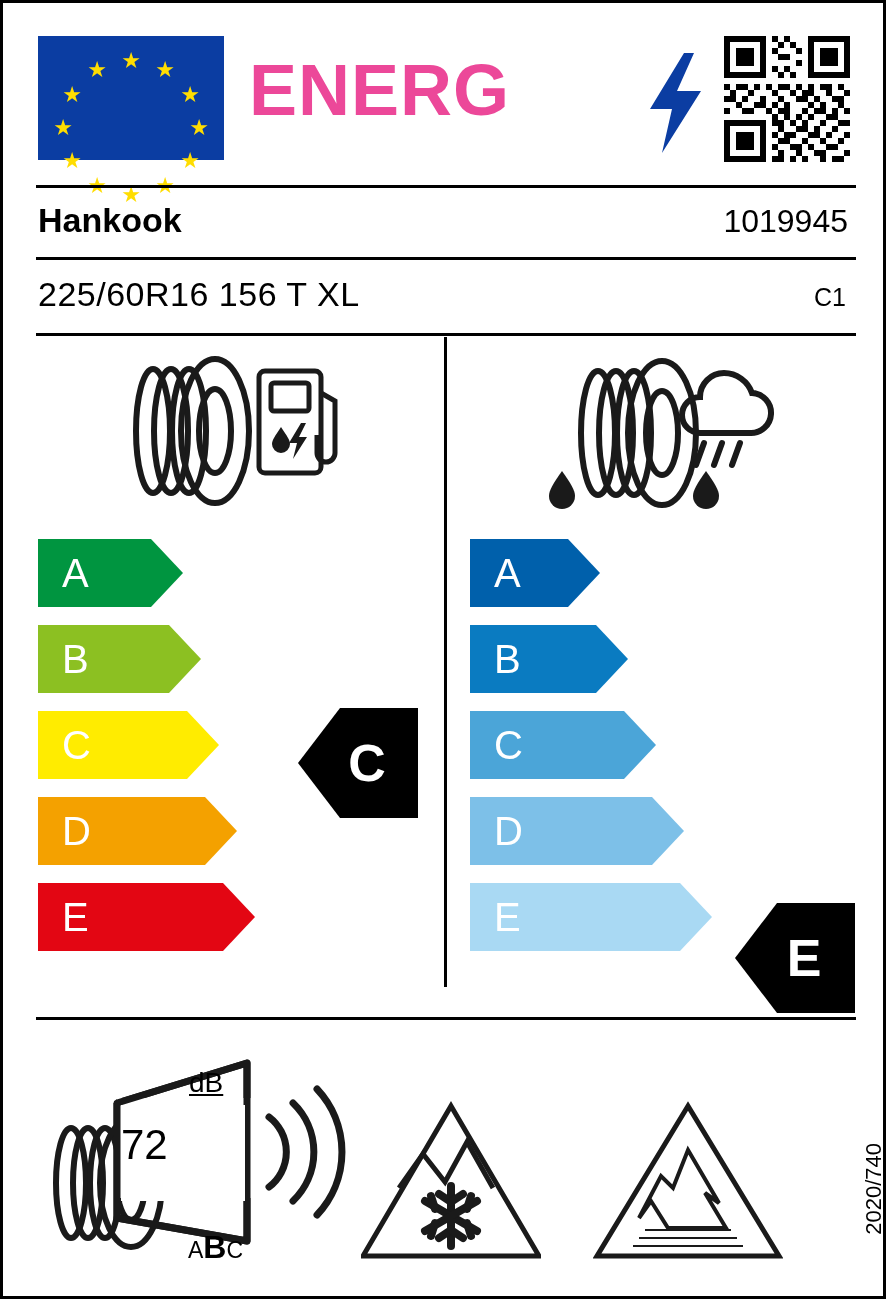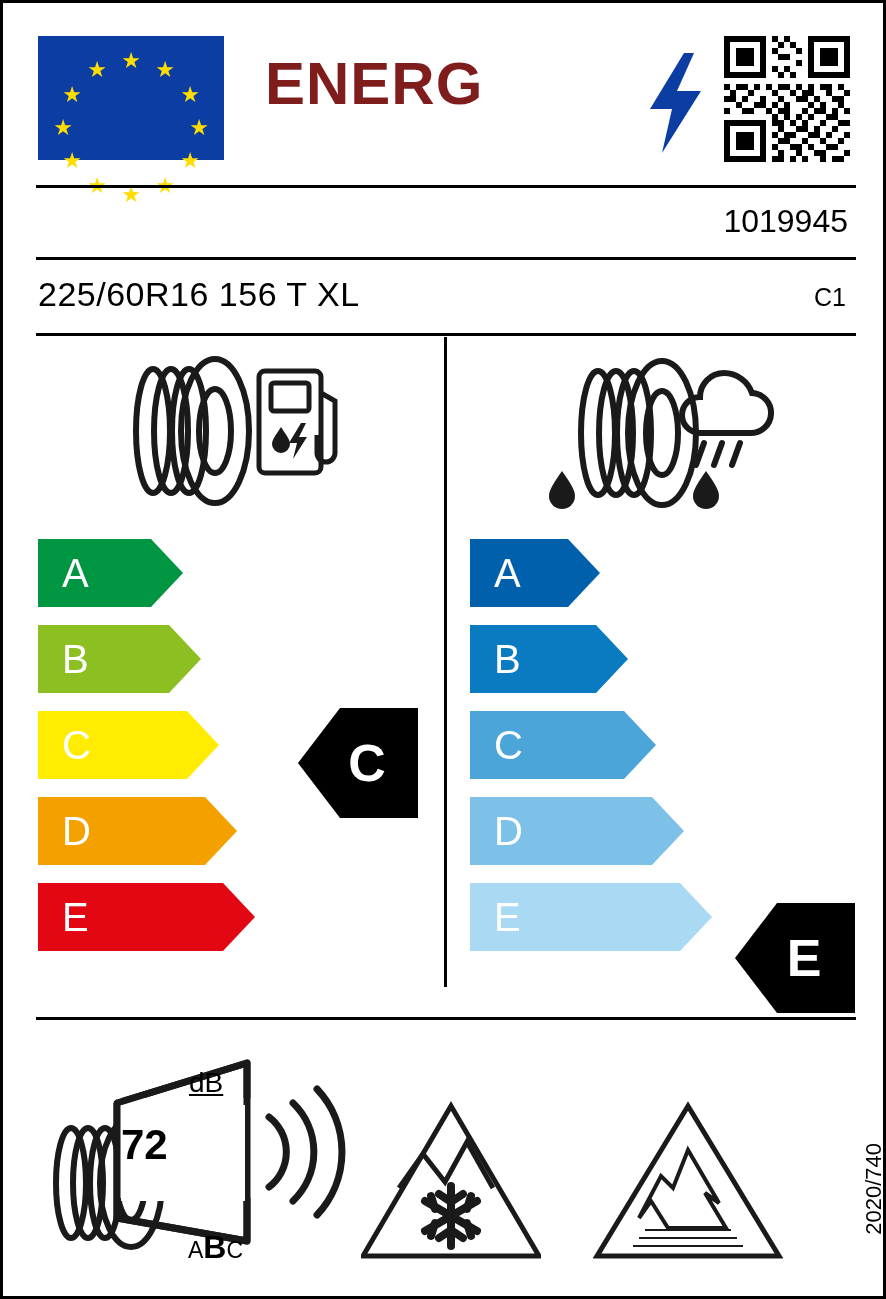--- a/index.html
+++ b/index.html
@@ -38,26 +38,25 @@
     position: absolute;
     color: #ffdd00;
     font-size: 22px;
     line-height: 22px;
     width: 22px;
     text-align: center;
   }
   .energ-word {
     position: absolute;
     left: 246px; top: 46px;
-    font-size: 60px;
+    font-size: 72px;
     font-weight: bold;
     letter-spacing: 1px;
-    color: #7f1d1d;
+    color: #ec4899;
     font-family: "Liberation Sans", sans-serif;
-    margin-left: 16px;
   }
   .bolt {
     position: absolute;
     left: 645px; top: 50px;
     width: 55px; height: 100px;
   }
   .qr {
     position: absolute;
     right: 33px; top: 33px;
     width: 126px; height: 126px;
@@ -178,21 +177,21 @@
   
   .noise-wrap {
     position: absolute;
     left: 44px; top: 1040px;
     width: 300px; height: 230px;
   }
   .db-value {
     position: absolute;
     left: 118px; top: 1118px;
     font-size: 42px;
-    font-weight: bold;
+    font-weight: normal;
     color: #000;
   }
   .db-unit {
     position: absolute;
     left: 186px; top: 1064px;
     font-size: 28px;
     color: #000;
     text-decoration: underline;
   }
   .abc {
@@ -362,20 +361,21 @@
           <rect x="13" y="20" width="1" height="1"></rect>
             <rect x="16" y="20" width="1" height="1"></rect>
           <rect x="18" y="20" width="2" height="1"></rect>
         </g>
       </svg>
     </div>
   </div>
 
   <div class="hr h1"></div>
 
+  <div class="brand">Hankook</div>
   <div class="code">1019945</div>
 
   <div class="hr h2"></div>
 
   <div class="size">225/60R16 156 T XL</div>
   <div class="cls">C1</div>
 
   <div class="hr h3"></div>
   <div class="vline"></div>
 

